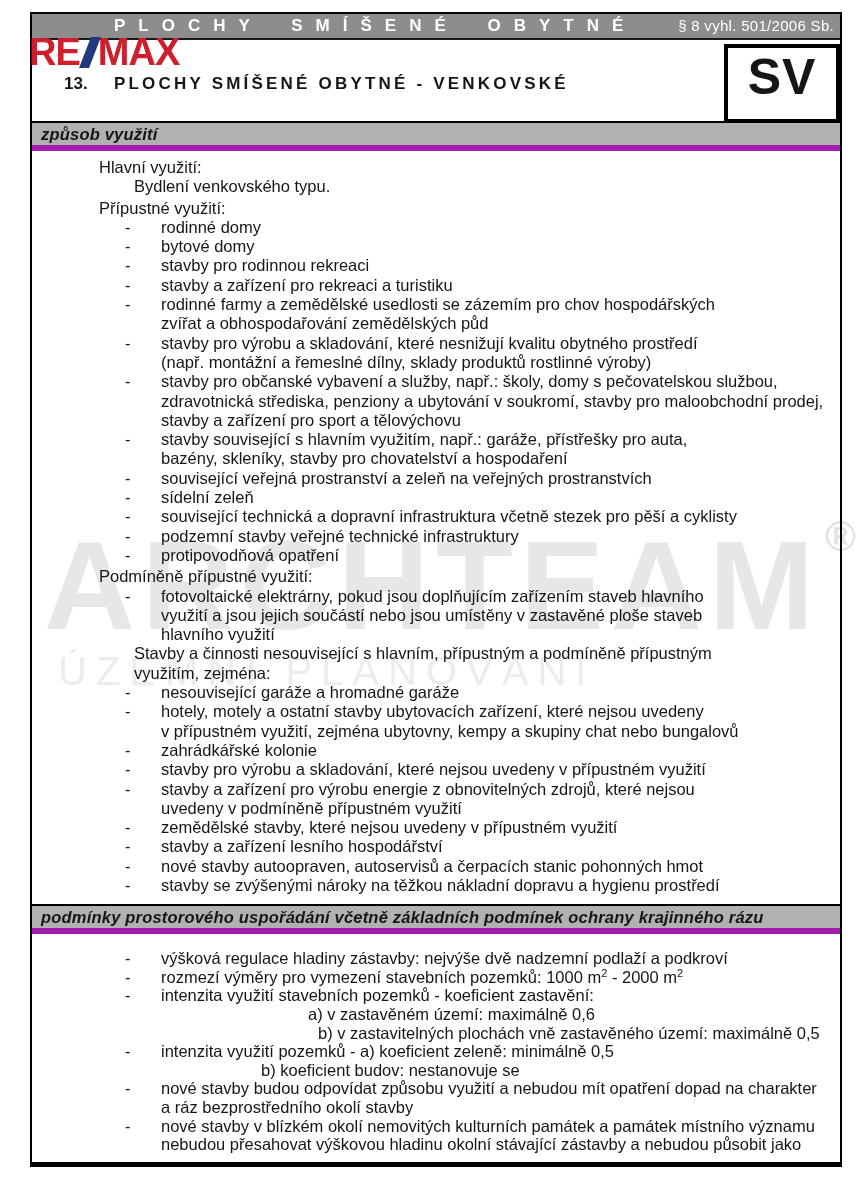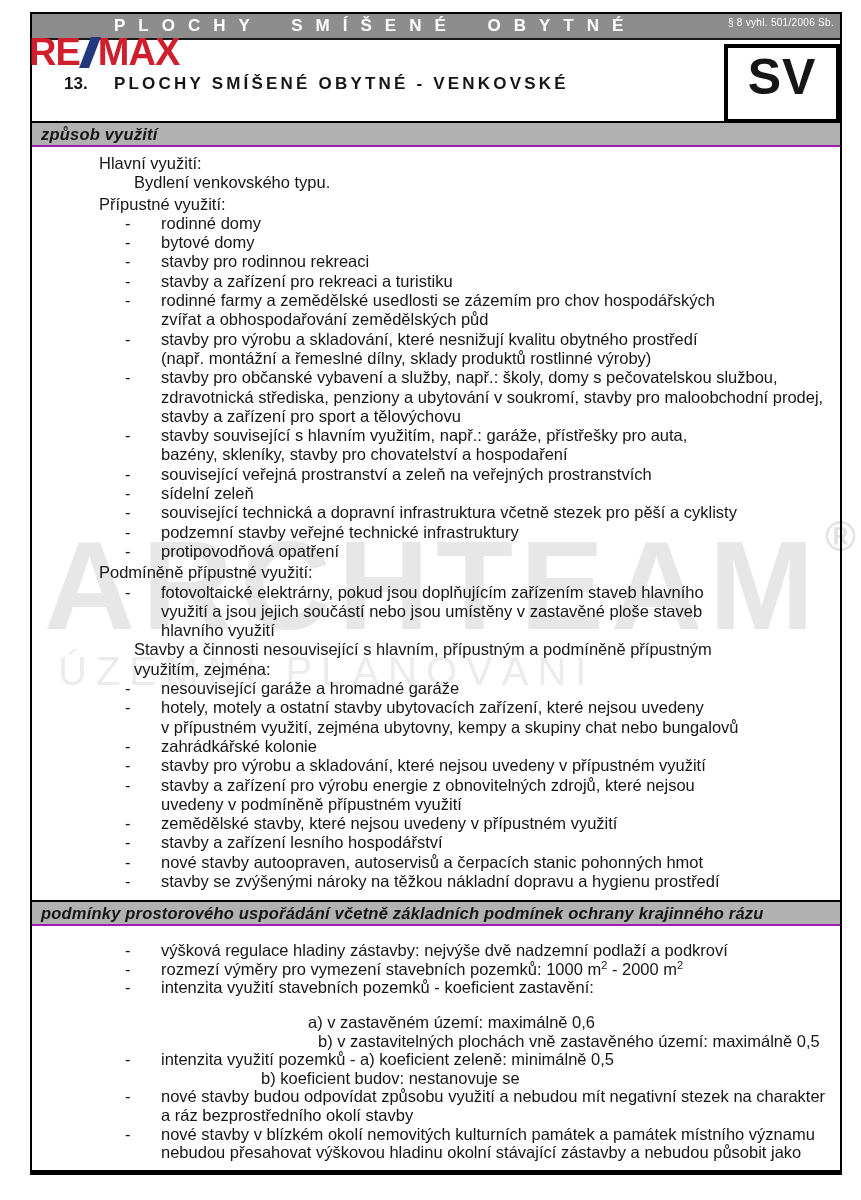--- a/index.html
+++ b/index.html
@@ -23,21 +23,21 @@
   }
 
   
   .topbar{
     position:relative;height:24px;background:#8d8d8d;border-bottom:2px solid #1a1a1a;
   }
   .topbar-title{
     position:absolute;left:82px;top:2px;color:#ffffff;font-weight:bold;font-size:17px;
     letter-spacing:13px;word-spacing:11px;white-space:nowrap;
   }
-  .topbar-ref{position:absolute;right:6px;top:3px;color:#ffffff;font-size:10px;letter-spacing:0.3px;}
+  .topbar-ref{position:absolute;right:6px;top:3px;color:#ffffff;font-size:15px;letter-spacing:0.3px;}
 
   
   .header-row{position:relative;height:81px;background:#ffffff;}
   .hnum{position:absolute;left:32px;top:34px;font-weight:bold;font-size:17px;}
   .htitle{position:absolute;left:82px;top:34px;font-weight:bold;font-size:17px;letter-spacing:3.2px;white-space:nowrap;}
   .sv-box{
     position:absolute;right:0;top:4px;width:116px;height:79px;box-sizing:border-box;
     border:4px solid #000;background:#fff;display:flex;align-items:flex-start;justify-content:center;
   }
   .sv-code{font-size:50px;font-weight:bold;letter-spacing:1px;}
@@ -45,21 +45,21 @@
   
   .remax{position:absolute;left:29px;top:33px;z-index:3;white-space:nowrap;font-weight:bold;font-size:38px;line-height:1;letter-spacing:-1px;}
   .remax .re,.remax .max{color:#cf1f2c;}
   .remax .slash{
     display:inline-block;width:10px;height:31px;background:#23397e;
     transform:skewX(-21deg);margin:0 3px -3px 5px;
   }
 
   
   .section-bar{
-    position:relative;height:22px;background:#b1b1b1;border-top:2px solid #000;border-bottom:2px solid #a21caf;
+    position:relative;height:22px;background:#b1b1b1;border-top:2px solid #000;border-bottom:6px solid #a21caf;
     display:flex;align-items:center;
   }
   .section-bar span{font-weight:bold;font-style:italic;font-size:16.5px;padding-left:9px;letter-spacing:0.2px;white-space:nowrap;}
 
   
   .section-content{background:transparent;font-size:16.5px;line-height:19.3px;padding:5px 6px 9px 0;}
   .section-content.second{line-height:18.6px;padding-top:15px;padding-bottom:8px;}
   .blk-heading{margin-left:67px;padding-top:2px;}
   .blk-plain{margin-left:102px;}
   .bullet{display:flex;margin-left:93px;}
@@ -272,35 +272,35 @@
           <div class="bullet">
             <span class="dash">-</span>
             <div class="btext">
               <div>rozmezí výměry pro vymezení stavebních pozemků: 1000 m<sup>2</sup> - 2000 m<sup>2</sup></div>
             </div>
           </div>
           <div class="bullet">
             <span class="dash">-</span>
             <div class="btext">
               <div>intenzita využití stavebních pozemků - koeficient zastavění:</div>
-              <div style="margin-left: 147px; margin-top: 16px;">a) v zastavěném území: maximálně 0,6</div>
+              <div style="margin-left: 147px;">a) v zastavěném území: maximálně 0,6</div>
               <div style="margin-left: 157px;">b) v zastavitelných plochách vně zastavěného území: maximálně 0,5</div>
             </div>
           </div>
           <div class="bullet">
             <span class="dash">-</span>
             <div class="btext">
               <div>intenzita využití pozemků - a) koeficient zeleně: minimálně 0,5</div>
               <div style="margin-left: 100px;">b) koeficient budov: nestanovuje se</div>
             </div>
           </div>
           <div class="bullet">
             <span class="dash">-</span>
             <div class="btext">
-              <div>nové stavby budou odpovídat způsobu využití a nebudou mít negativní stezek na charakter</div>
+              <div>nové stavby budou odpovídat způsobu využití a nebudou mít opatření dopad na charakter</div>
               <div>a ráz bezprostředního okolí stavby</div>
             </div>
           </div>
           <div class="bullet">
             <span class="dash">-</span>
             <div class="btext">
               <div>nové stavby v blízkém okolí nemovitých kulturních památek a památek místního významu</div>
               <div>nebudou přesahovat výškovou hladinu okolní stávající zástavby a nebudou působit jako</div>
             </div>
           </div>

